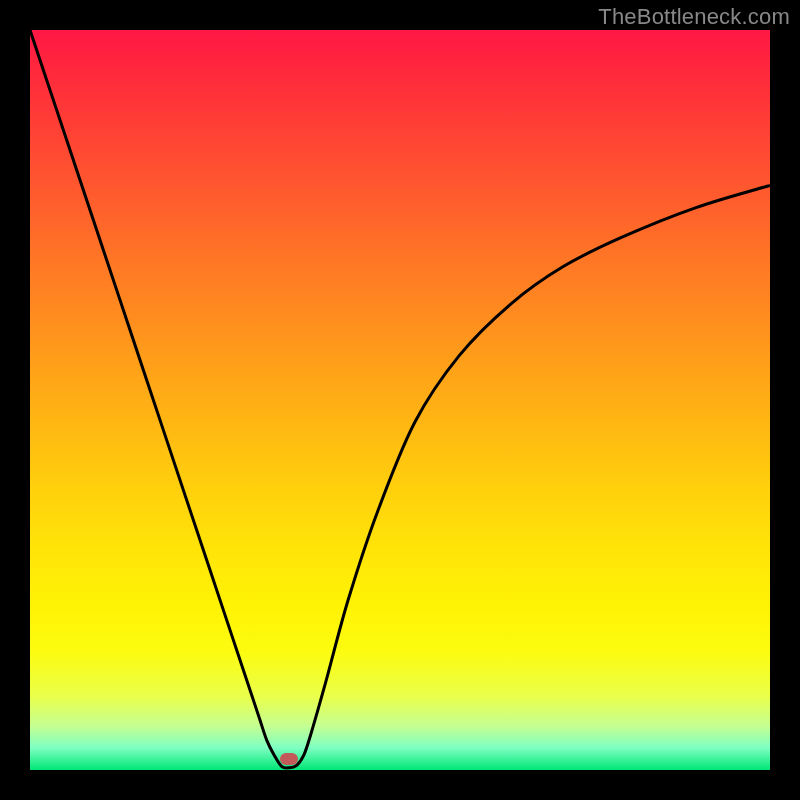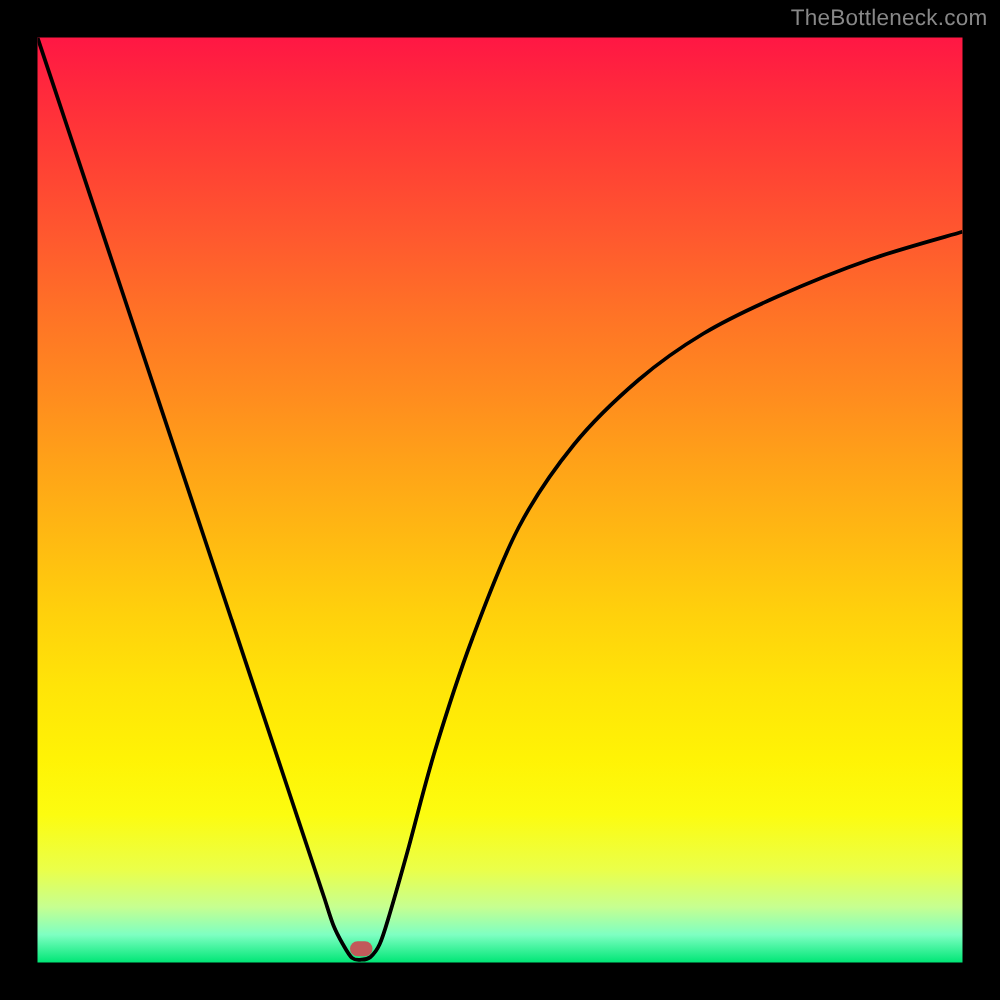--- a/index.html
+++ b/index.html
@@ -34,21 +34,21 @@
       #c6ff91 94%,
       #7effc2 97%,
       #00e676 100%
     );
   }
   .attribution {
     position: absolute;
     top: 4px;
     right: 10px;
     color: #888;
-    font-size: 18px;
+    font-size: 22px;
     letter-spacing: 0.2px;
     font-weight: 400;
   }
   svg.curve {
     position: absolute;
     left: 0;
     top: 0;
     width: 740px;
     height: 740px;
   }

